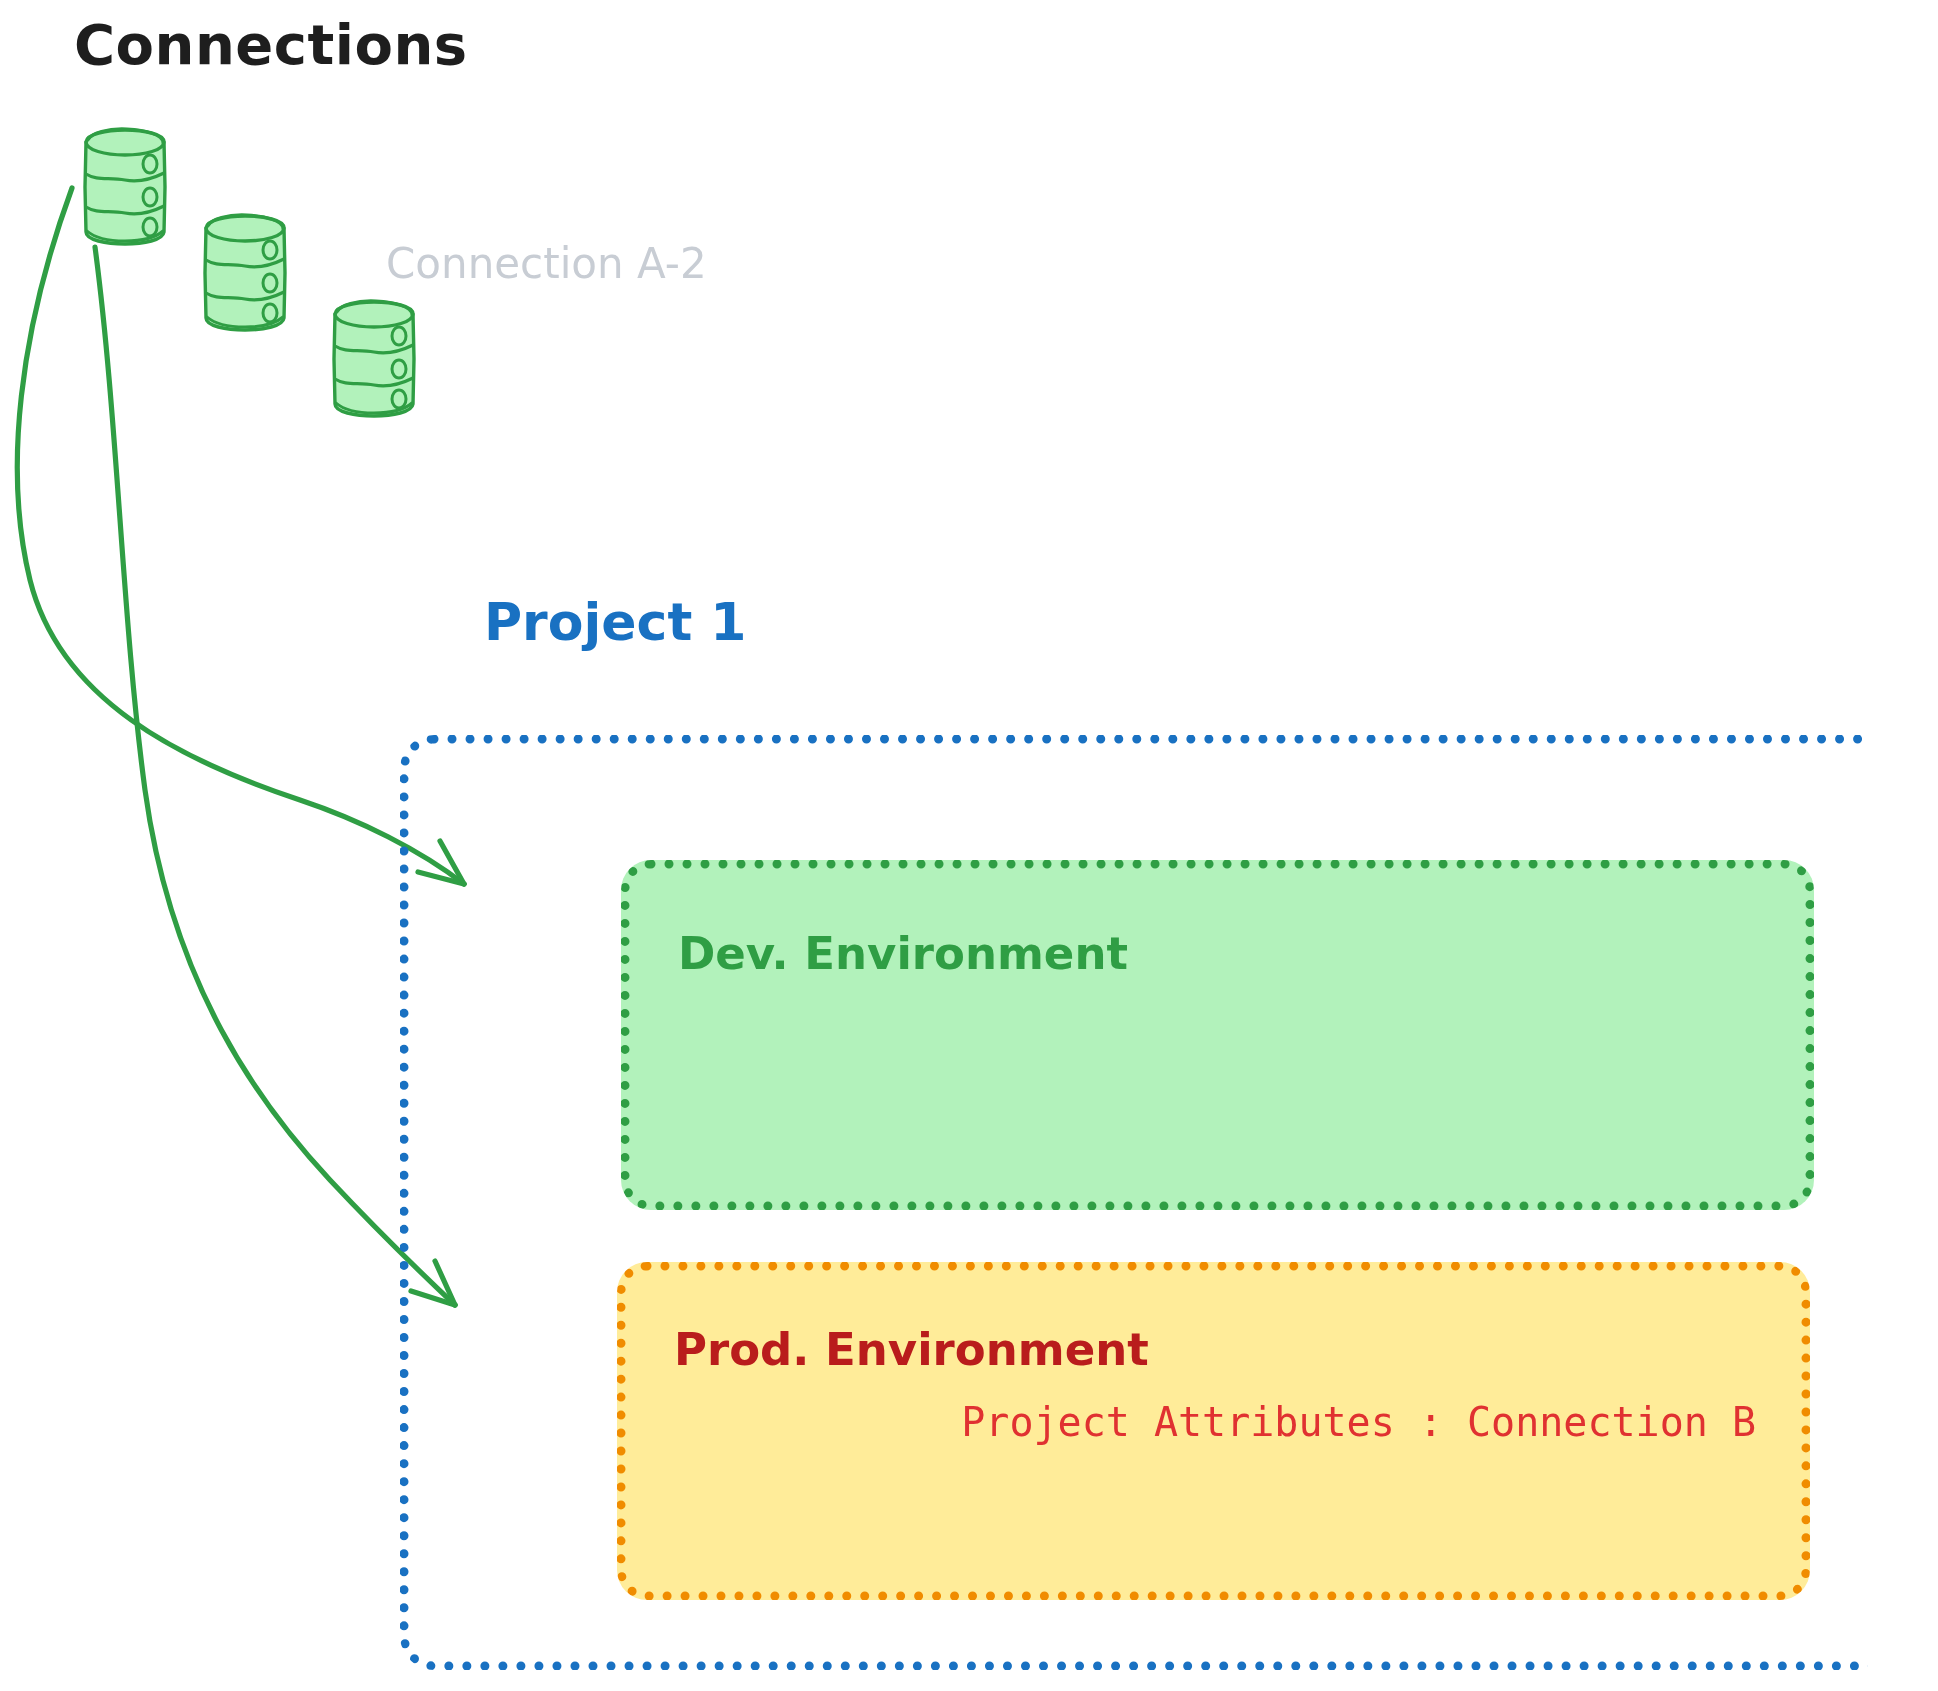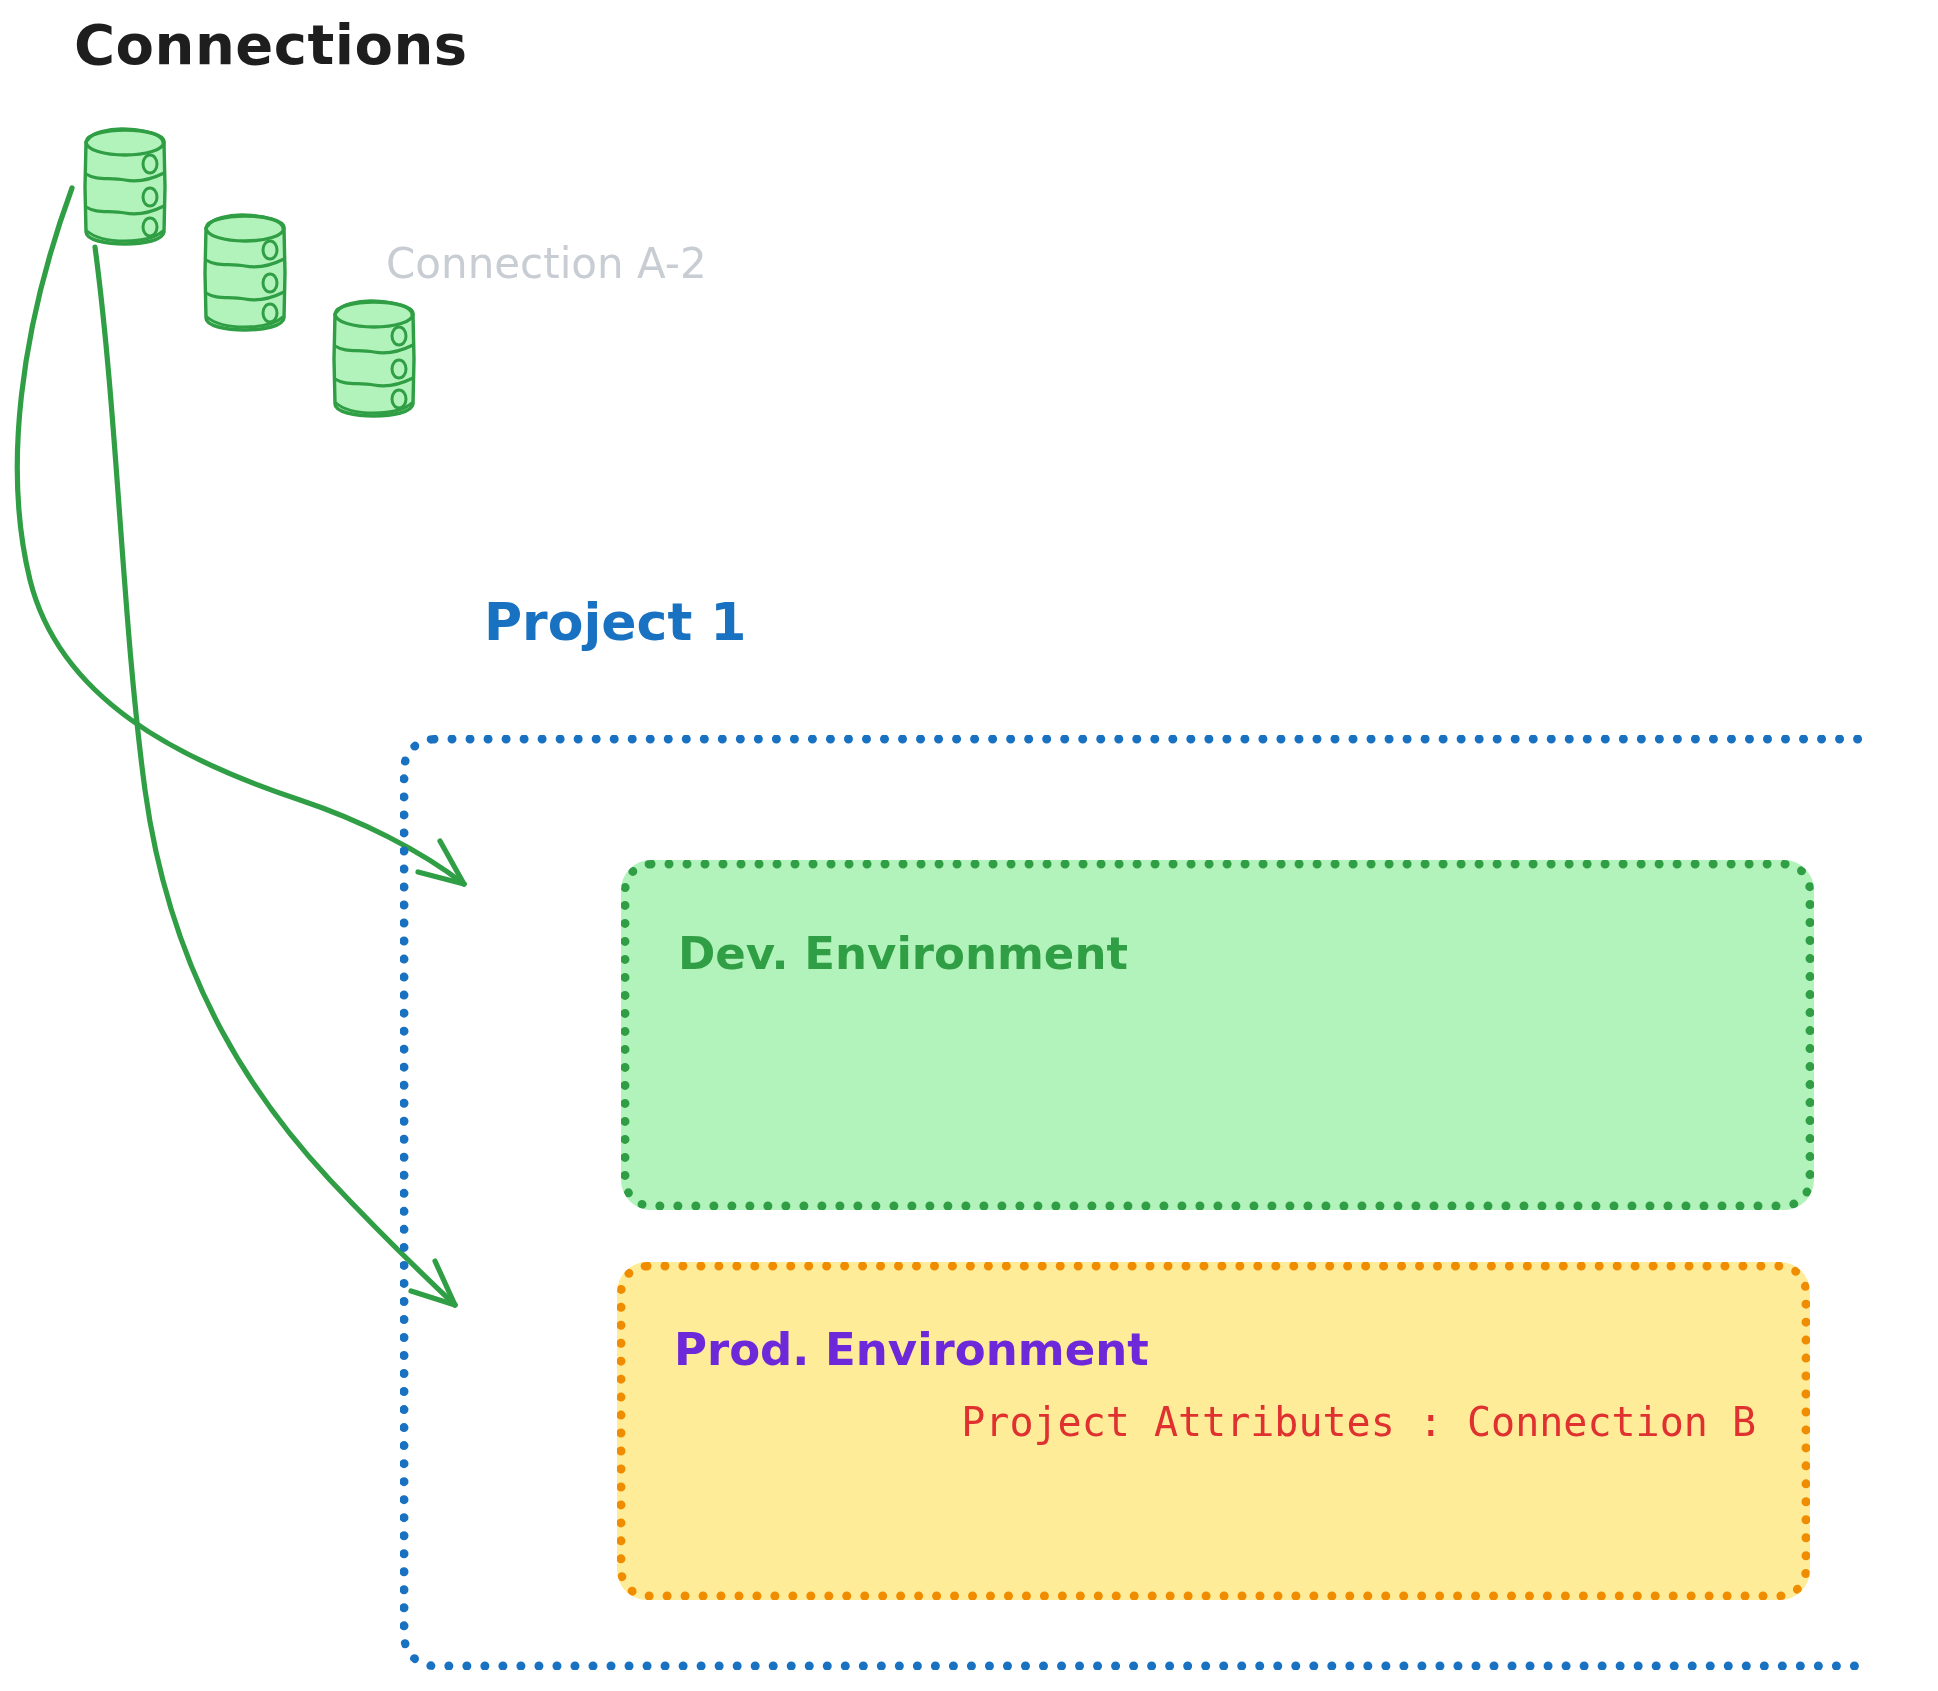--- a/index.html
+++ b/index.html
@@ -111,21 +111,21 @@
     white-space: nowrap;
   }
   .env-dev .env-title {
     left: 48px;
     top: 58px;
     color: #2f9e44;
   }
   .env-prod .env-title {
     left: 48px;
     top: 52px;
-    color: #6d28d9;
+    color: #b91c1c;
   }
   .env-lines {
     position: absolute;
     right: 45px;
     text-align: right;
     font-family: "DejaVu Sans Mono", monospace;
     font-size: 40px;
     font-weight: 400;
     line-height: 1.38;
     white-space: pre;

